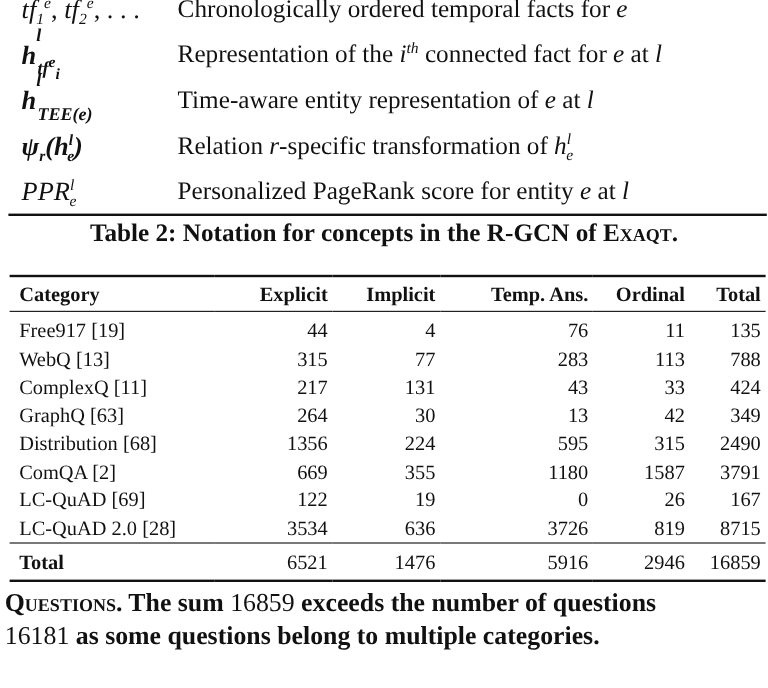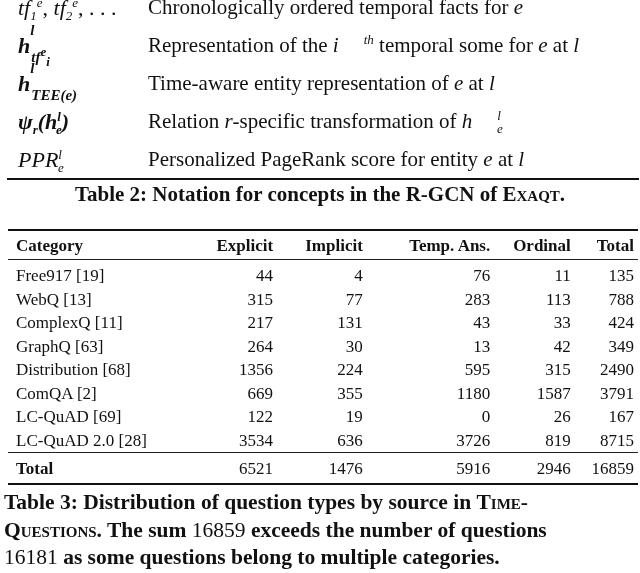--- a/index.html
+++ b/index.html
@@ -69,21 +69,21 @@
     .sym .stack .dn {
       position: relative;
       top: 9px;
       font-size: 15px;
       font-weight: bold;
       font-style: italic;
       padding-left: 1px;
       font-family: Liberation Serif, serif;
     }
     .desc .i { font-style: italic; }
-    .desc sup, .desc sub { font-size: 13px; line-height: 0; margin-left: 25px; }
+    .desc sup, .desc sub { font-size: 13px; line-height: 0; }
 
     .rule-thick {
       position: absolute;
       left: 7px;
       width: 632px;
       height: 2px;
       background: #111;
     }
 
     .caption2 {
@@ -165,21 +165,21 @@
       <span class="desc">
         <span>Chronologically ordered temporal facts for </span><span class="i">e</span>
       </span>
     </div>
 
     <div class="nrow">
       <span class="sym">
         <span class="b">h</span><span class="stack"><span class="up">l</span><span class="dn"><span>tf</span><sup>e</sup><sub>i</sub></span></span>
       </span>
       <span class="desc">
-        <span>Representation of the </span><span class="i">i</span><sup class="i">th</sup><span> temporal some for </span><span class="i">e</span><span> at </span><span class="i">l</span>
+        <span>Representation of the </span><span class="i">i</span><sup class="i">th</sup><span> connected fact for </span><span class="i">e</span><span> at </span><span class="i">l</span>
       </span>
     </div>
 
     <div class="nrow">
       <span class="sym">
         <span class="b">h</span><span class="stack"><span class="up">l</span><span class="dn">TEE(e)</span></span>
       </span>
       <span class="desc">
         <span>Time-aware entity representation of </span><span class="i">e</span><span> at </span><span class="i">l</span>
       </span>
@@ -302,18 +302,17 @@
         <td class="num">6521</td>
         <td class="num">1476</td>
         <td class="num">5916</td>
         <td class="num">2946</td>
         <td class="num">16859</td>
       </tr>
     </tfoot>
   </table>
 
   <div class="caption3">
-    <span class="line"><span>Table 3: Distribution of question types by source in </span><span class="smallcaps">Time-</span></span>
     <span class="line"><span class="smallcaps">Questions</span><span>. The sum </span><span class="reg">16859</span><span> exceeds the number of questions</span></span>
     <span class="line"><span class="reg">16181</span><span> as some questions belong to multiple categories.</span></span>
   </div>
 
 </div>
 
 </body></html>

